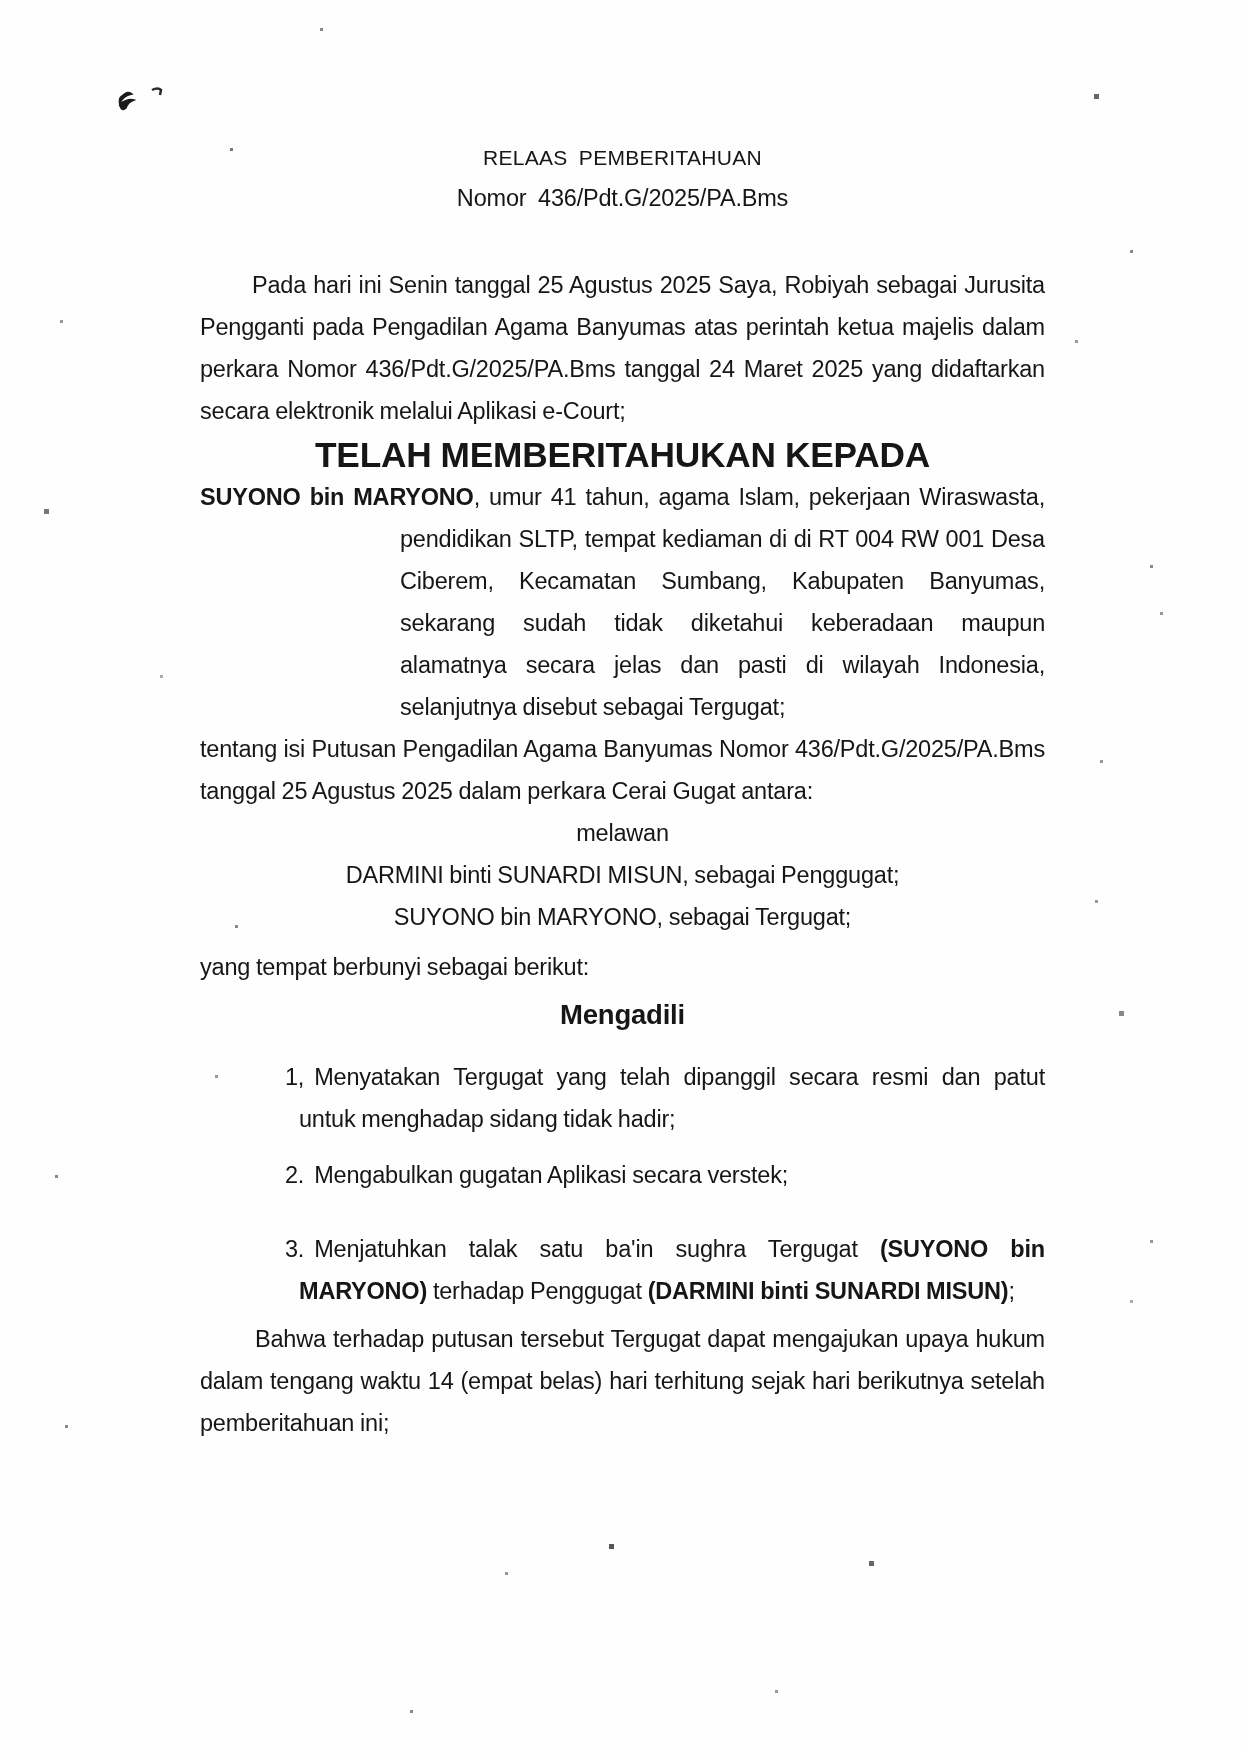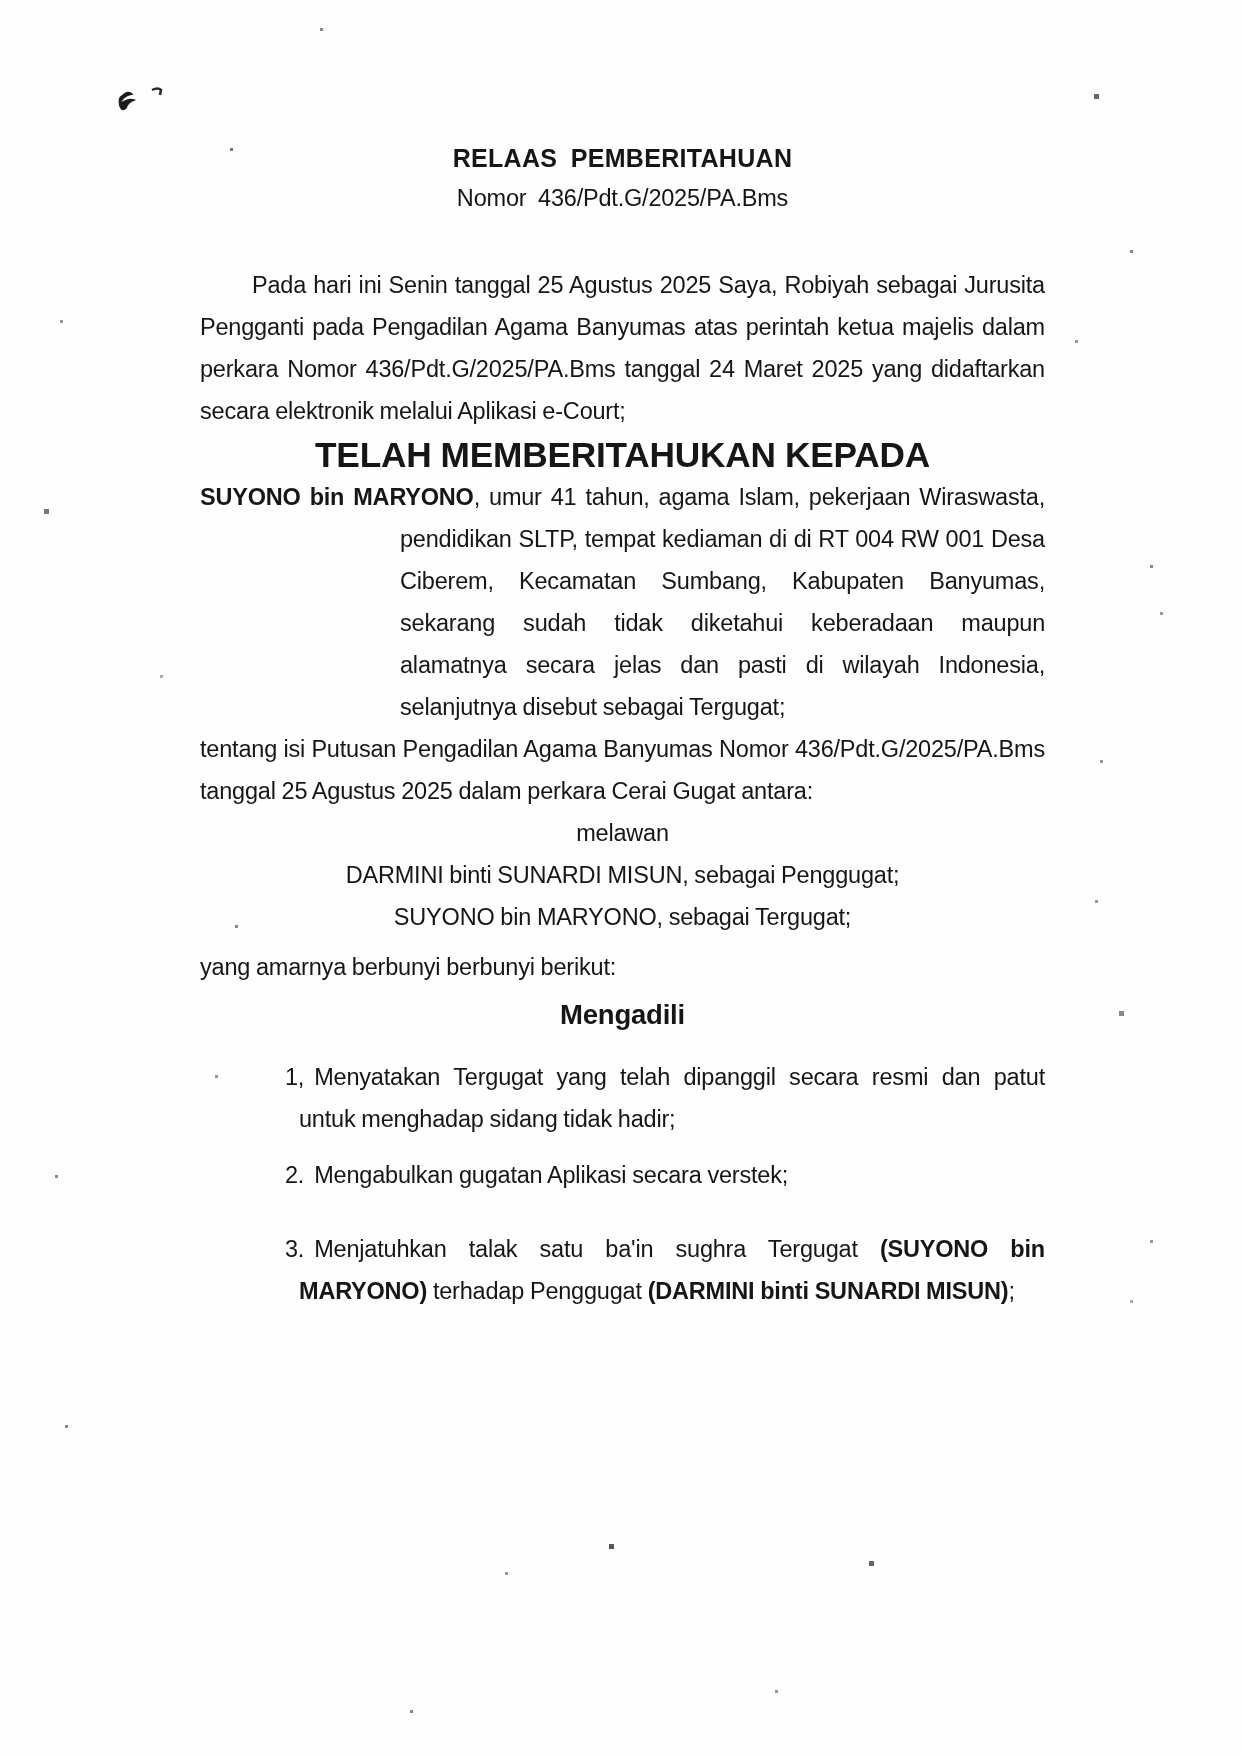--- a/index.html
+++ b/index.html
@@ -25,22 +25,22 @@
     padding: 0 197px 0 200px;
   }
   .pre { white-space: pre-wrap; }
   .center { text-align: center; }
   .justify { text-align: justify; }
   .bold { font-weight: bold; }
   .italic { }
 
   .doc-title {
     margin: 140px 0 0 0;
-    font-size: 25px;
-    font-weight: bold;
+    font-size: 21px;
+    font-weight: normal;
     letter-spacing: 0.3px;
     line-height: 36px;
   }
   .case-number {
     margin: 0;
     line-height: 44px;
   }
   .opening {
     margin: 44px 0 0 0;
     text-indent: 52px;
@@ -143,26 +143,27 @@
     <p class="defendant-para justify"><span class="bold">SUYONO bin MARYONO</span><span>, umur 41 tahun, agama Islam, pekerjaan Wiraswasta, pendidikan SLTP, tempat kediaman di di RT 004 RW 001 Desa Ciberem, Kecamatan Sumbang, Kabupaten Banyumas, sekarang sudah tidak diketahui keberadaan maupun alamatnya secara jelas dan pasti di wilayah Indonesia, selanjutnya disebut sebagai Tergugat;</span></p>
 
     <p class="about-para justify">tentang isi Putusan Pengadilan Agama Banyumas Nomor 436/Pdt.G/2025/PA.Bms tanggal 25 Agustus 2025 dalam perkara Cerai Gugat antara:</p>
 
     <div class="party-line center">melawan</div>
 
     <div class="party-line center">DARMINI binti SUNARDI MISUN, sebagai Penggugat;</div>
 
     <div class="party-line center">SUYONO bin MARYONO, sebagai Tergugat;</div>
 
-    <p class="amar-intro">yang amarnya berbunyi berbunyi berikut:</p>
+    <p class="amar-intro">yang tempat berbunyi sebagai berikut:</p>
 
     <h3 class="verdict-heading center">Mengadili</h3>
 
     <div class="verdict-item first justify"><span class="item-number">1,</span><span>Menyatakan Tergugat yang telah dipanggil secara resmi dan patut untuk menghadap sidang tidak hadir;</span></div>
 
     <div class="verdict-item second justify"><span class="item-number">2.</span><span>Mengabulkan gugatan Aplikasi secara verstek;</span></div>
 
     <div class="verdict-item third justify"><span class="item-number">3.</span><span>Menjatuhkan talak satu ba'in sughra Tergugat </span><span class="bold">(SUYONO bin MARYONO)</span><span> terhadap Penggugat </span><span class="bold">(DARMINI binti SUNARDI MISUN)</span><span>;</span></div>
 
 
+    <p class="closing-para justify">Bahwa terhadap putusan tersebut Tergugat dapat mengajukan upaya hukum dalam tengang waktu 14 (empat belas) hari terhitung sejak hari berikutnya setelah pemberitahuan ini;</p>
 
   </div>
 </div>
 
 </body></html>

